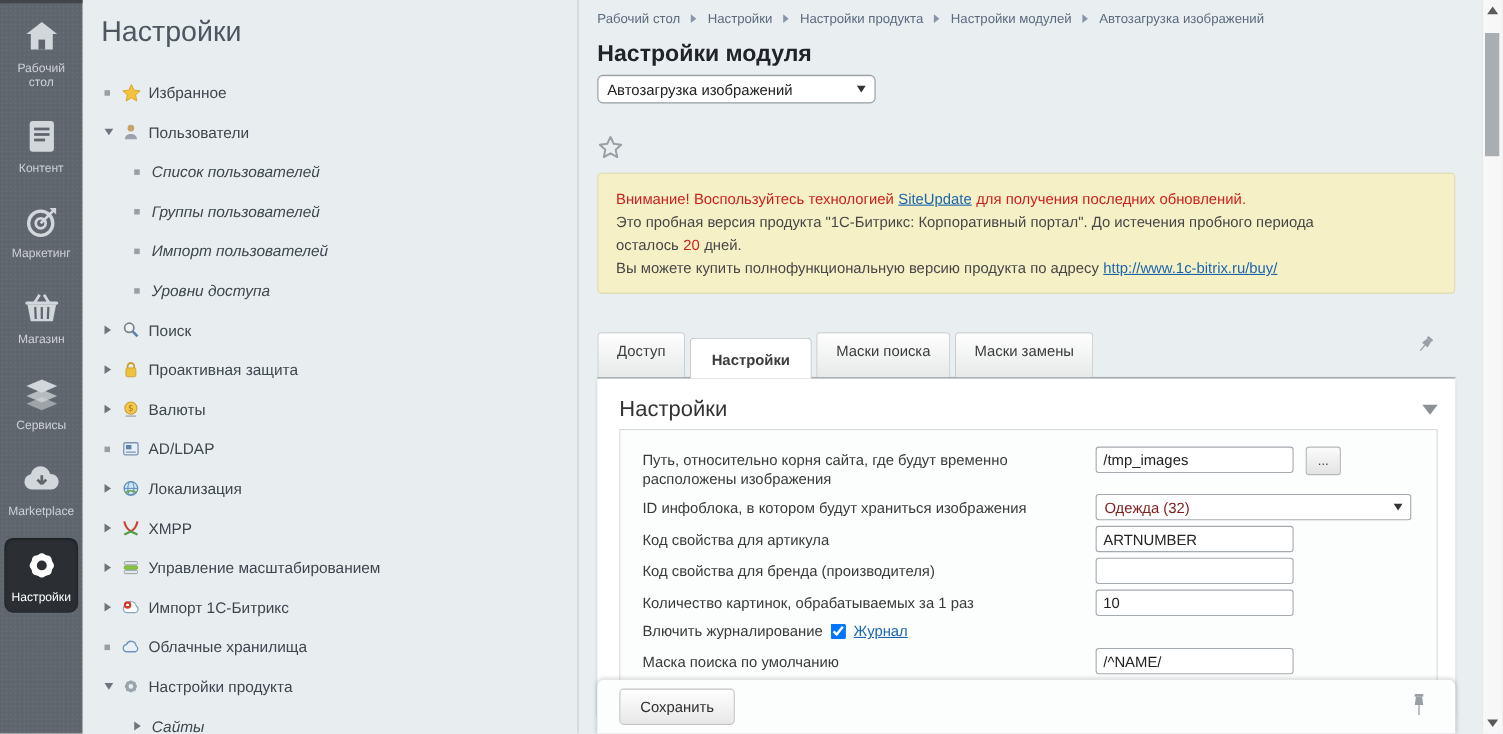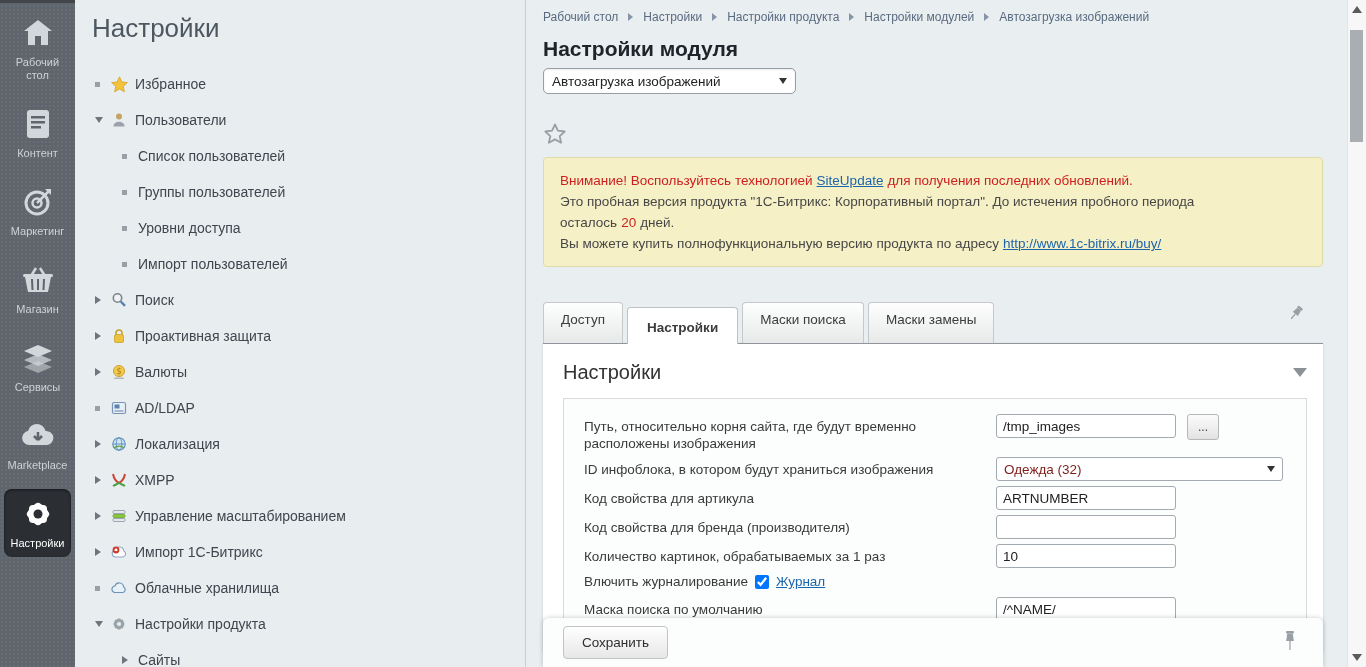--- a/index.html
+++ b/index.html
@@ -17,21 +17,21 @@
   .app-item.active { background:#2b2f33; color:#ffffff; box-shadow:inset 0 1px 3px rgba(0,0,0,.5); }
 
   
   .sidebar { position:absolute; left:75px; top:0; bottom:0; width:451px; background:#e8edef; border-right:1px solid #c6ced2; z-index:5; }
   .sidebar h1 { font-size:26px; font-weight:normal; color:#4d5760; padding:13px 0 0 17px; }
   .smenu { margin-top:22px; }
   .srow { height:36px; display:flex; align-items:center; padding-left:20px; cursor:pointer; }
   .srow .marker { width:16px; display:flex; align-items:center; justify-content:flex-start; flex:0 0 16px; }
   .srow .micon { width:24px; flex:0 0 24px; display:flex; align-items:center; }
   .srow .slabel { font-size:14px; color:#3e464e; }
-  .srow.child { padding-left:47px; }
+  .srow.child { padding-left:47px;font-style:italic; }
   .tri-r { width:0; height:0; border-left:6px solid #6e767d; border-top:4px solid transparent; border-bottom:4px solid transparent; }
   .tri-d { width:0; height:0; border-top:6px solid #6e767d; border-left:4px solid transparent; border-right:4px solid transparent; }
   .bullet { width:5px; height:5px; background:#98a0a6; }
 
   
   .main { position:absolute; left:527px; top:0; bottom:0; width:820px; padding:0 24px 0 16px; }
   .breadcrumb { display:flex; align-items:center; margin-top:10px; font-size:12px; color:#5a6b80; }
   .breadcrumb .bc-item { cursor:pointer; }
   .breadcrumb .bc-sep { width:0; height:0; border-left:5px solid #8695a8; border-top:4px solid transparent; border-bottom:4px solid transparent; margin:0 10px; }
   .page-title { margin-top:13px; font-size:21px; font-weight:bold; color:#20242a; }
@@ -49,21 +49,21 @@
   .tabstrip { margin-top:35px; display:flex; align-items:flex-end; border-bottom:1px solid #8f959a; position:relative; height:42px; }
   .tab { background:linear-gradient(#fefefe,#e7e9e9); border:1px solid #c6c9cb; border-bottom:none; border-radius:4px 4px 0 0;
     margin-right:4px; padding:9px 17px 16px 17px; font-size:13.5px; color:#3c3c3c; cursor:pointer; }
   .tab.active { background:#fff; font-weight:bold; padding:12px 19px 9px 19px; margin-bottom:-1px; border-color:#bfc2c4; }
   .tab-pin { position:absolute; right:18px; top:2px; cursor:pointer; }
 
   .panel { background:#fff; height:308px; padding:17px 16px 0 20px; overflow:hidden; box-shadow:0 0 3px rgba(0,0,0,.12); }
   .sect-head { display:flex; align-items:center; justify-content:space-between; }
   .sect-title { font-size:20px; color:#333; }
   .sect-arrow { width:0; height:0; border-top:9px solid #8b9196; border-left:7px solid transparent; border-right:7px solid transparent; cursor:pointer; }
-  .fieldset { margin-top:14px; border:1px solid #d7dbde; background:#fcfdfd; padding:15px 16px 10px 20px; height:240px; overflow:hidden; }
+  .fieldset { margin-top:6px; border:1px solid #d7dbde; background:#fcfdfd; padding:15px 16px 10px 20px; height:240px; overflow:hidden; }
   .frow { display:flex; align-items:flex-start; margin-bottom:5px; }
   .frow .flabel { width:412px; flex:0 0 412px; font-size:13.5px; color:#3a3a3a; padding-top:4px; line-height:17px; }
   .frow input[type=text] { width:180px; height:24px; border:1px solid #a3aab0; border-radius:3px; padding:0 6px; font-size:13.5px;
     font-family:"Liberation Sans",sans-serif; color:#222; background:#fff; }
   .cselect { width:287px; height:24px; border:1px solid #a3aab0; border-radius:3px; background:#fff; display:flex; align-items:center;
     padding:0 7px; font-size:13.5px; color:#7f1d1d; cursor:pointer; }
   .cselect .sval { flex:1; }
   .cselect .sarr { width:0; height:0; border-top:6px solid #333; border-left:4px solid transparent; border-right:4px solid transparent; }
   .browse-btn { margin-left:11px; width:32px; height:26px; border:1px solid #b7b7b7; border-radius:3px;
     background:linear-gradient(#fbfbfb,#e3e3e3); font-size:12px; color:#444; cursor:pointer; line-height:10px; }
@@ -202,27 +202,27 @@
     <div class="srow child">
       <span class="marker">
           <span class="bullet"></span>
         </span>
       <span class="slabel">Группы пользователей</span>
     </div>
     <div class="srow child">
       <span class="marker">
           <span class="bullet"></span>
         </span>
+      <span class="slabel">Импорт пользователей</span>
+    </div>
+    <div class="srow child">
+      <span class="marker">
+          <span class="bullet"></span>
+        </span>
       <span class="slabel">Уровни доступа</span>
-    </div>
-    <div class="srow child">
-      <span class="marker">
-          <span class="bullet"></span>
-        </span>
-      <span class="slabel">Импорт пользователей</span>
     </div>
 
     <div class="srow">
       <span class="marker">
           <span class="tri-r"></span>
         </span>
       <span class="micon">
         <svg width="16" height="16" viewBox="0 0 16 16">
             <circle cx="6.5" cy="6" r="4.2" fill="#eef3f5" stroke="#7c858c" stroke-width="1.6"></circle>
             <line x1="9.8" y1="9.5" x2="14" y2="13.8" stroke="#5a7fb2" stroke-width="2.4"></line>

